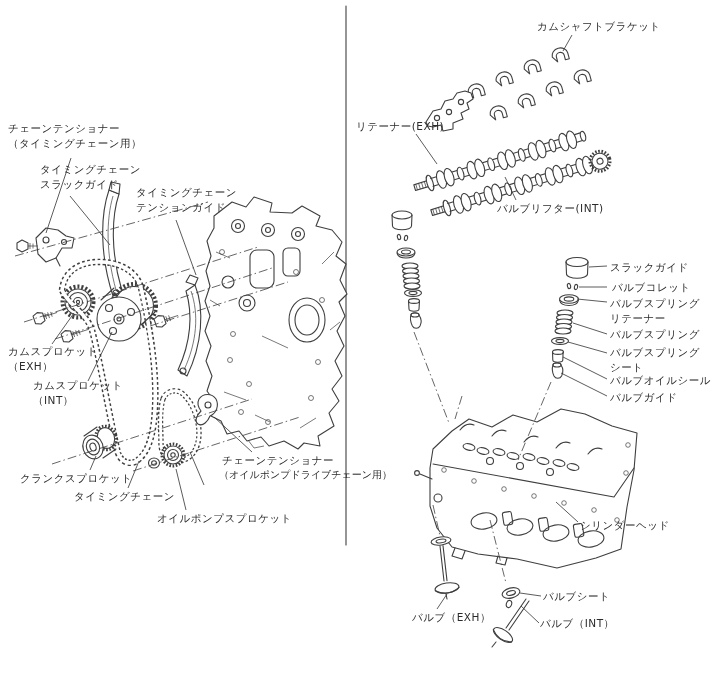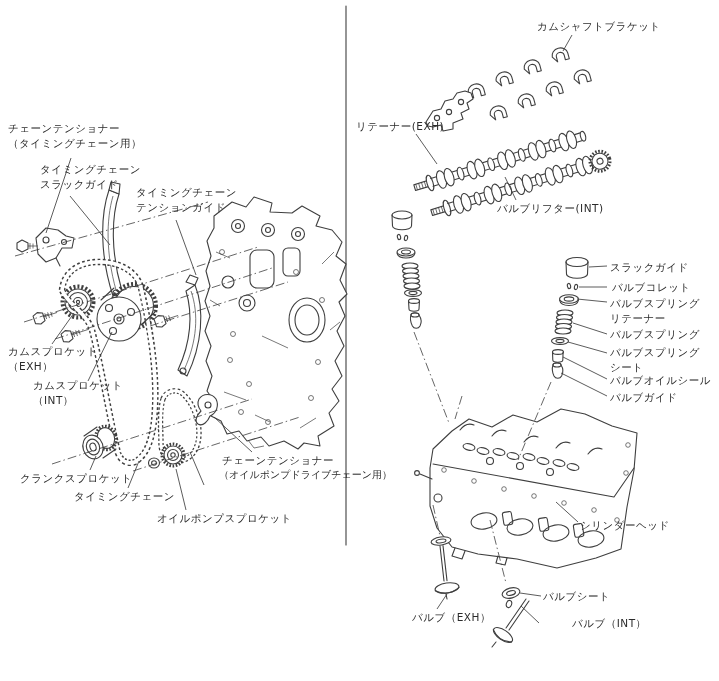--- a/index.html
+++ b/index.html
@@ -410,15 +410,15 @@
 <div class="lbl" style="left:610px;top:296px">バルブスプリング
 リテーナー</div>
 <div class="lbl" style="left:610px;top:327px">バルブスプリング</div>
 <div class="lbl" style="left:610px;top:345px">バルブスプリング
 シート</div>
 <div class="lbl" style="left:610px;top:373px">バルブオイルシール</div>
 <div class="lbl" style="left:610px;top:390px">バルブガイド</div>
 <div class="lbl" style="left:580px;top:518px">シリンダーヘッド</div>
 <div class="lbl" style="left:543px;top:589px">バルブシート</div>
 <div class="lbl" style="left:412px;top:610px">バルブ（EXH）</div>
-<div class="lbl" style="left:572px;top:616px">バルブ（INT）</div>
+<div class="lbl" style="left:540px;top:616px">バルブ（INT）</div>
 
 </div>
 
 </body></html>

